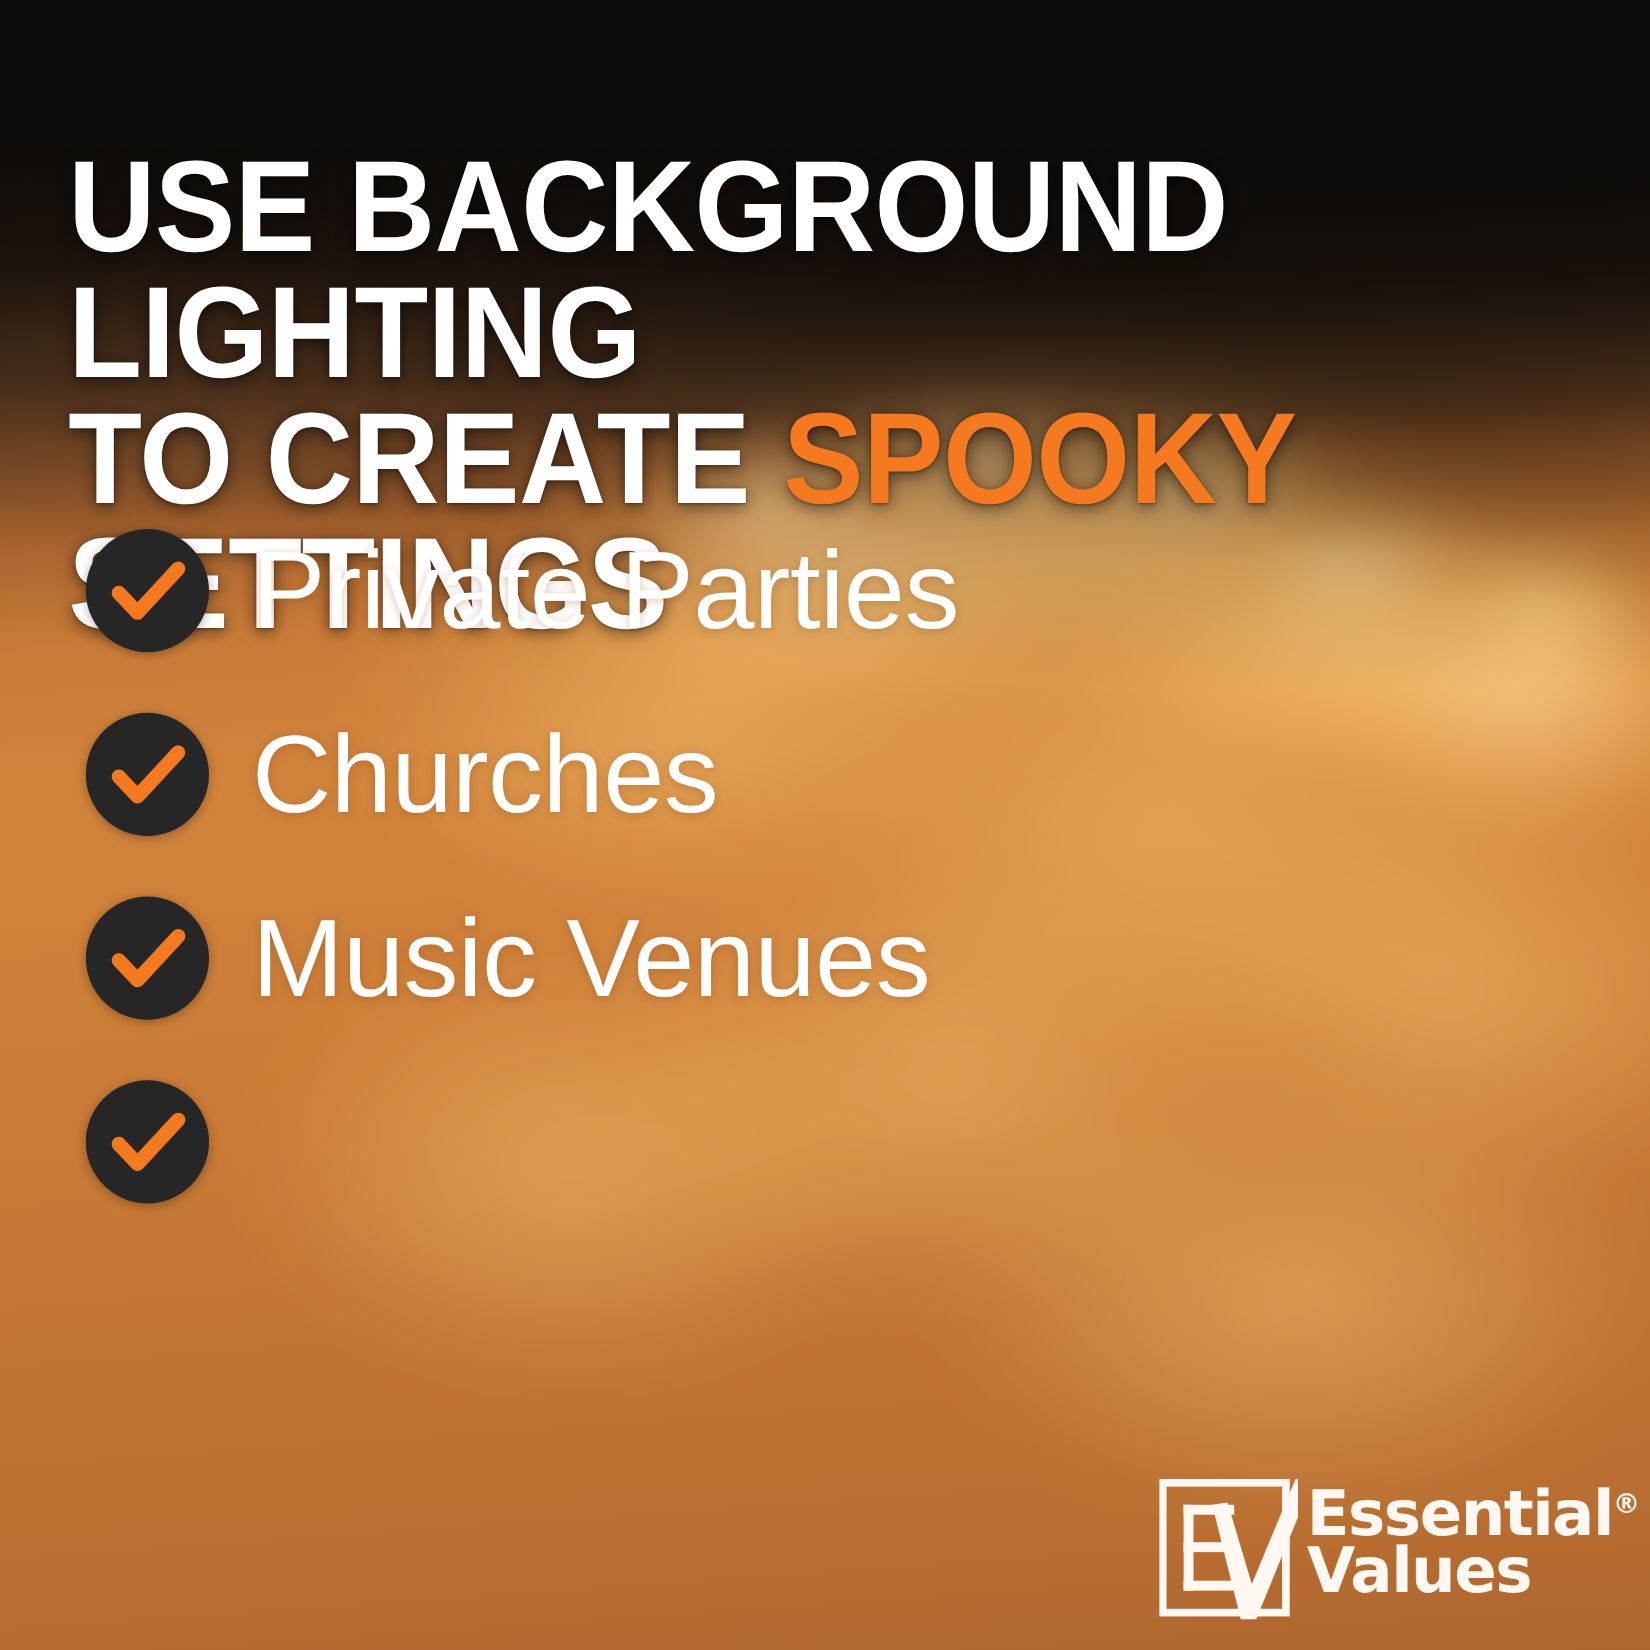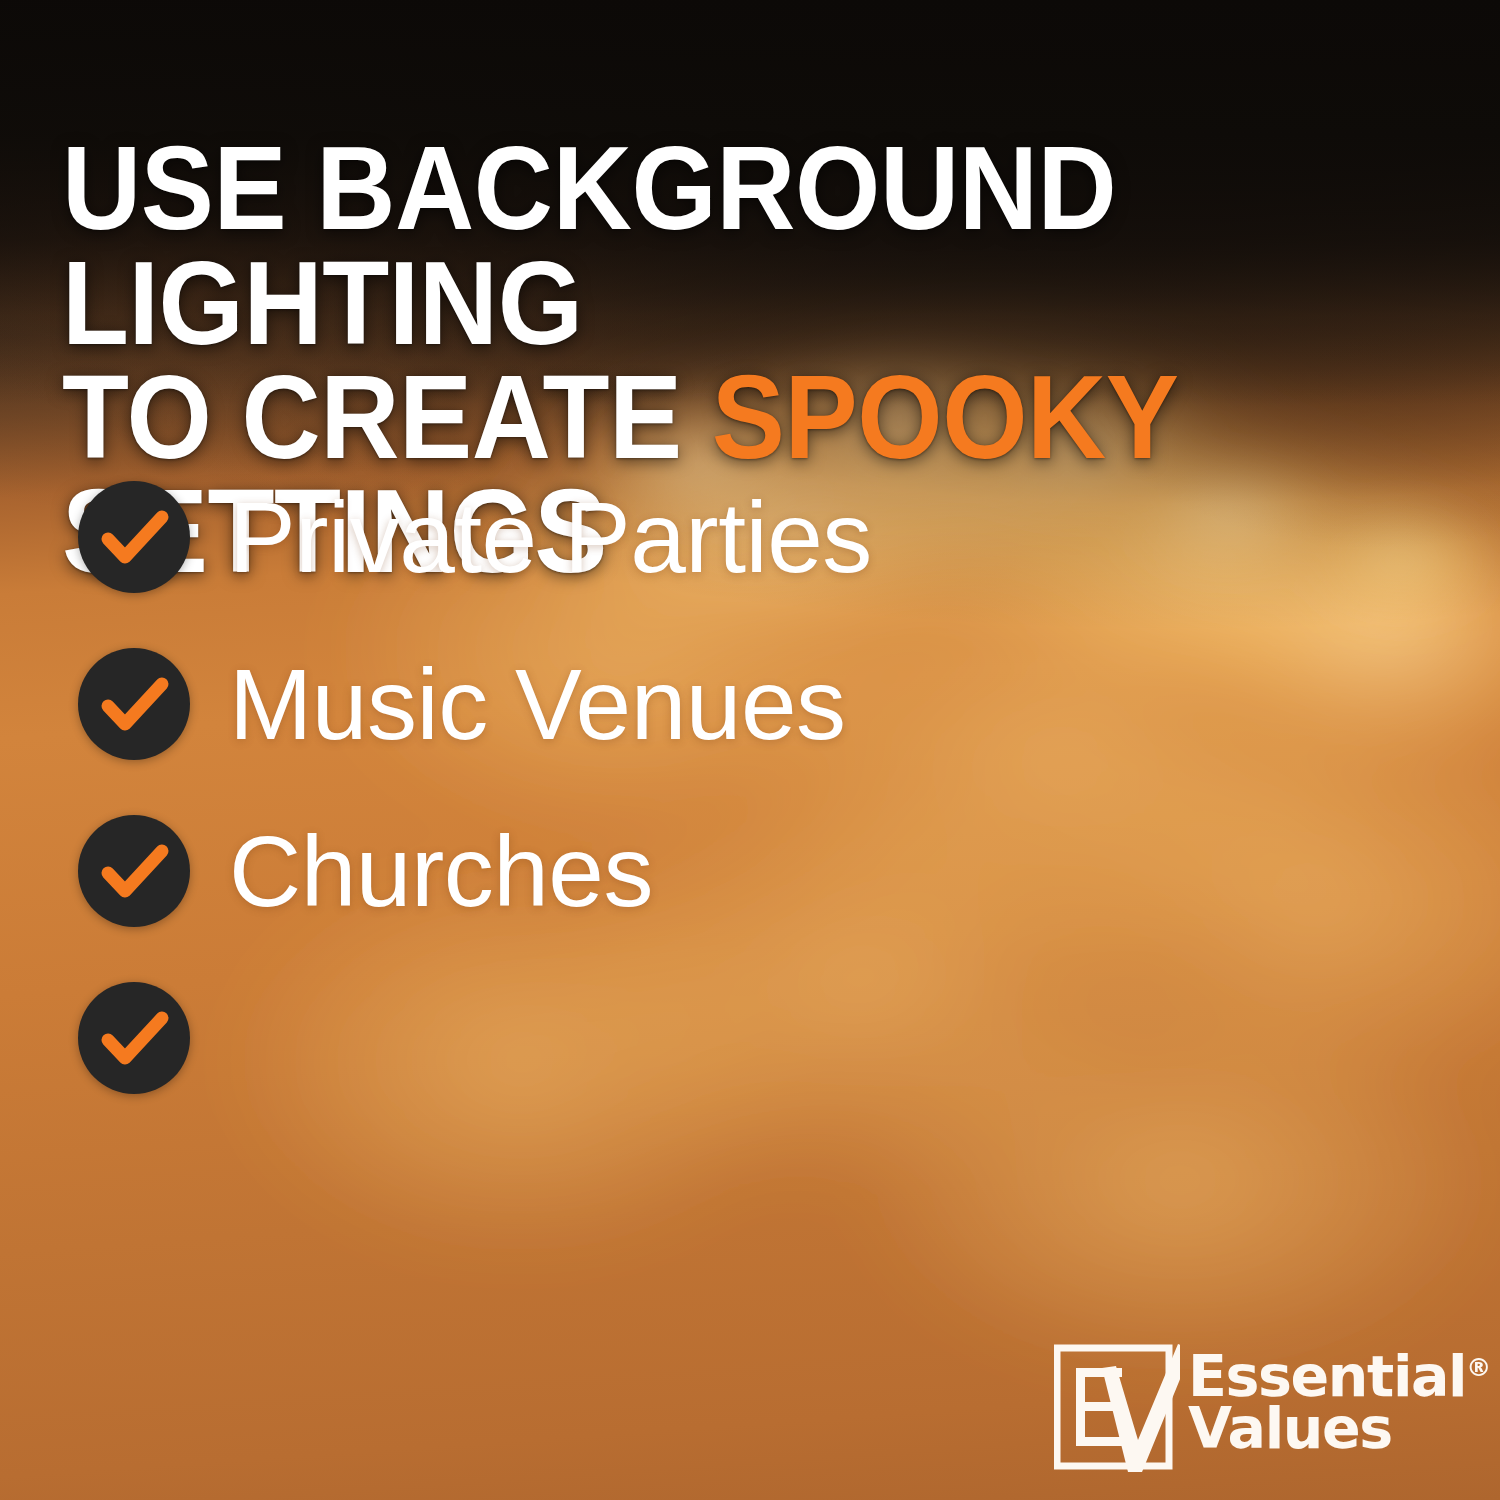--- a/index.html
+++ b/index.html
@@ -225,30 +225,30 @@
       </span>
       <span class="bullet-label">Private Parties</span>
     </li>
 
     <li class="bullet-row">
       <span class="check-badge">
         <svg viewBox="0 0 112 112">
           <path d="M30 58 L47 76 L84 36" fill="none" stroke="#F57A1F" stroke-width="13" stroke-linecap="round" stroke-linejoin="round"></path>
         </svg>
       </span>
+      <span class="bullet-label">Churches</span>
+    </li>
+
+    <li class="bullet-row">
+      <span class="check-badge">
+        <svg viewBox="0 0 112 112">
+          <path d="M30 58 L47 76 L84 36" fill="none" stroke="#F57A1F" stroke-width="13" stroke-linecap="round" stroke-linejoin="round"></path>
+        </svg>
+      </span>
       <span class="bullet-label">Music Venues</span>
-    </li>
-
-    <li class="bullet-row">
-      <span class="check-badge">
-        <svg viewBox="0 0 112 112">
-          <path d="M30 58 L47 76 L84 36" fill="none" stroke="#F57A1F" stroke-width="13" stroke-linecap="round" stroke-linejoin="round"></path>
-        </svg>
-      </span>
-      <span class="bullet-label">Churches</span>
     </li>
 
 
     <li class="bullet-row">
       <span class="check-badge">
         <svg viewBox="0 0 112 112">
           <path d="M30 58 L47 76 L84 36" fill="none" stroke="#F57A1F" stroke-width="13" stroke-linecap="round" stroke-linejoin="round"></path>
         </svg>
       </span>
     </li>

